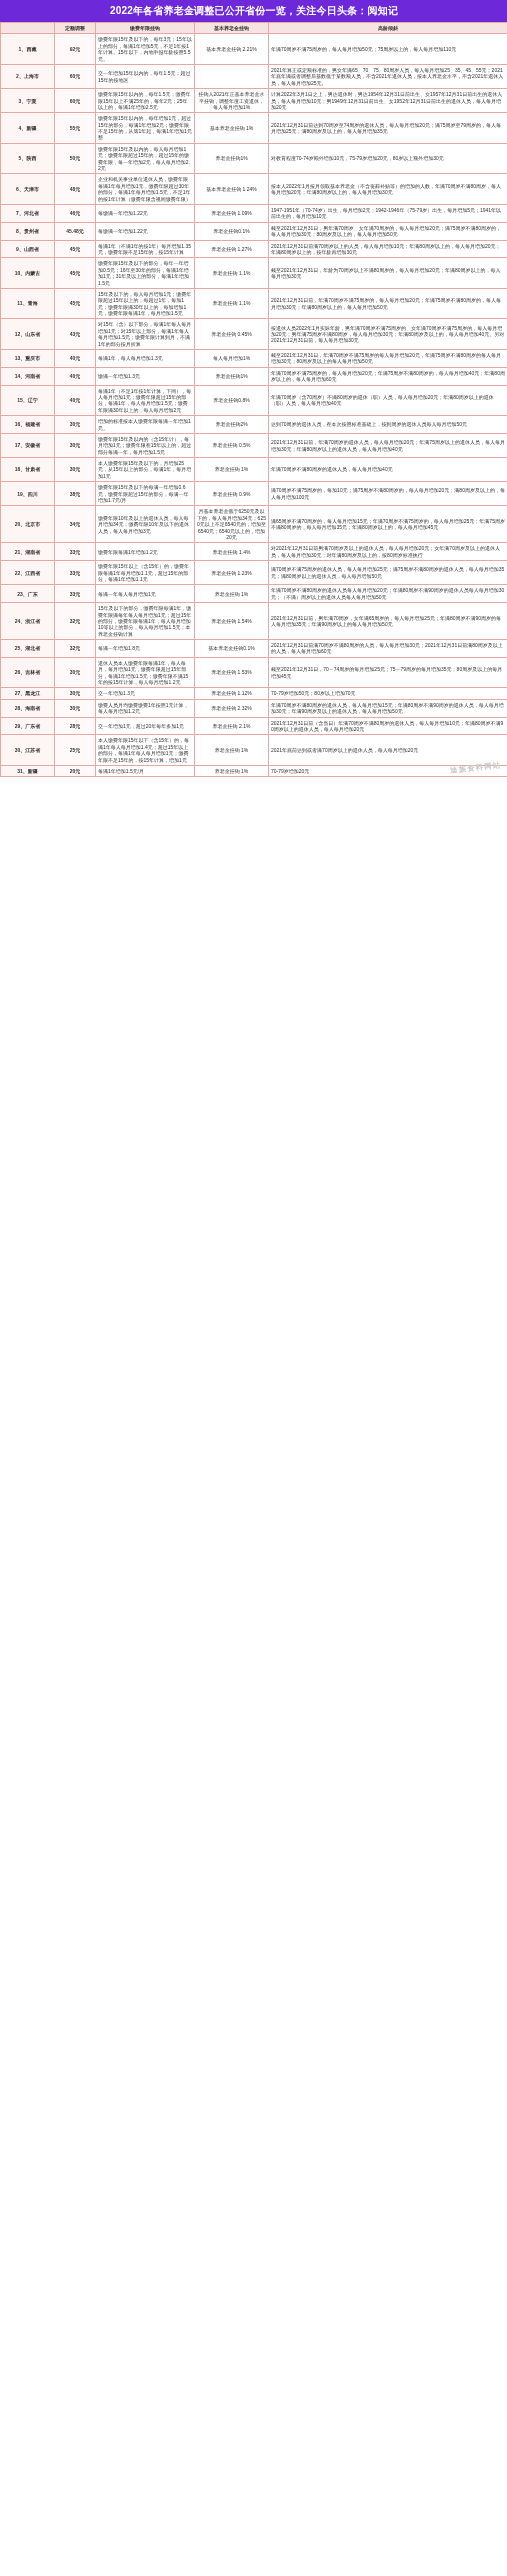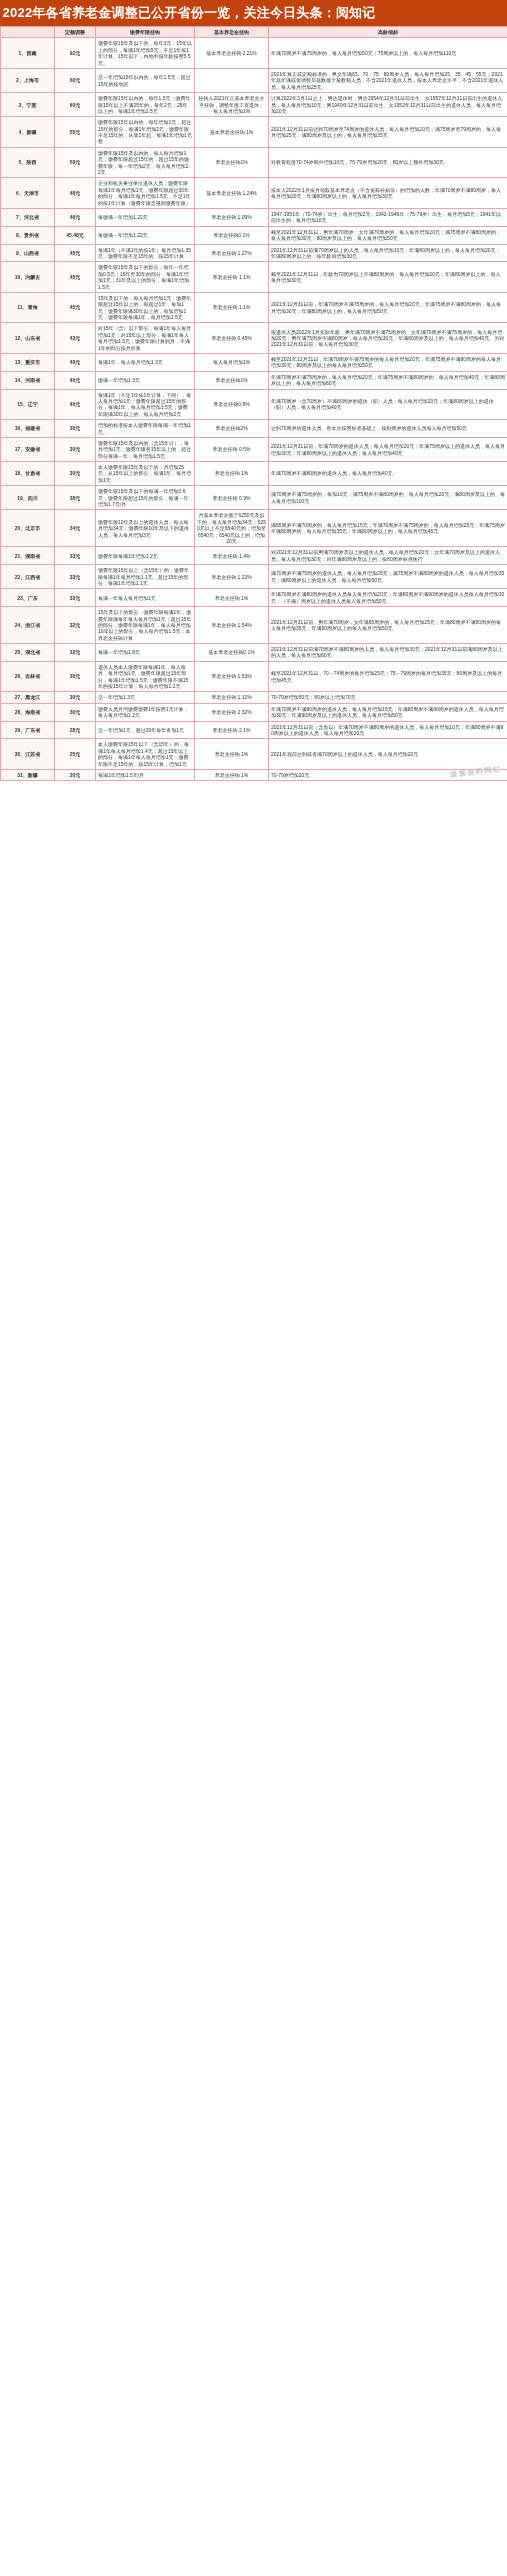--- a/index.html
+++ b/index.html
@@ -1,22 +1,22 @@
 <!DOCTYPE html>
 <html style="font-size:10.6px"><head>
 <meta charset="utf-8">
 <style>
   html,body{margin:0;padding:0;background:#ffffff;}
   body{font-family:"Liberation Sans","DejaVu Sans",sans-serif;}
   .page{width:508px;position:relative;background:#fff;}
   .title-bar{
-    background:#c2410c;
+    background:#6d28d9;
     color:#fff;
-    text-align:left;
-    font-size:13px;
+    text-align:center;
+    font-size:10px;
     font-weight:bold;
     padding:4px 2.6px 4px 2.6px;
     letter-spacing:0.2px;
   }
   table.grid{
     border-collapse:collapse;
     width:508px;
     table-layout:fixed;
   }
   table.grid th, table.grid td{

